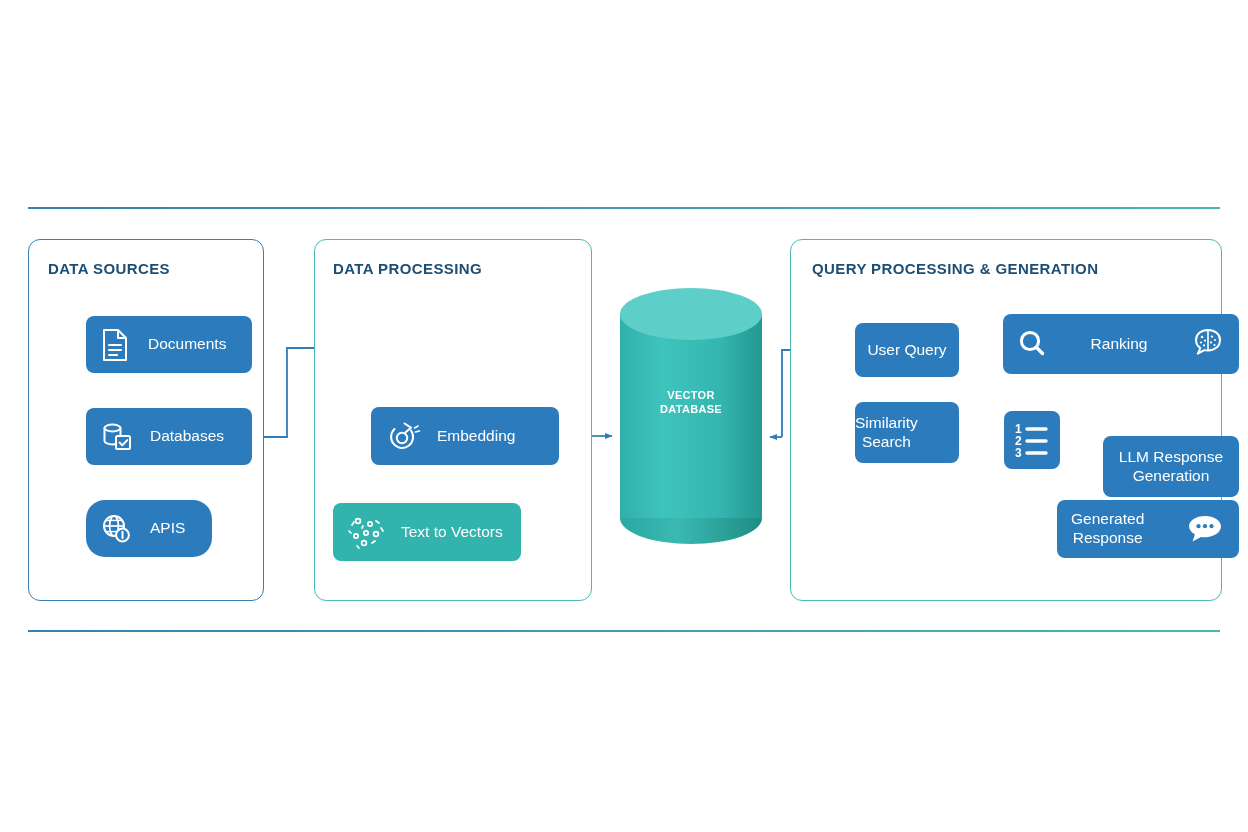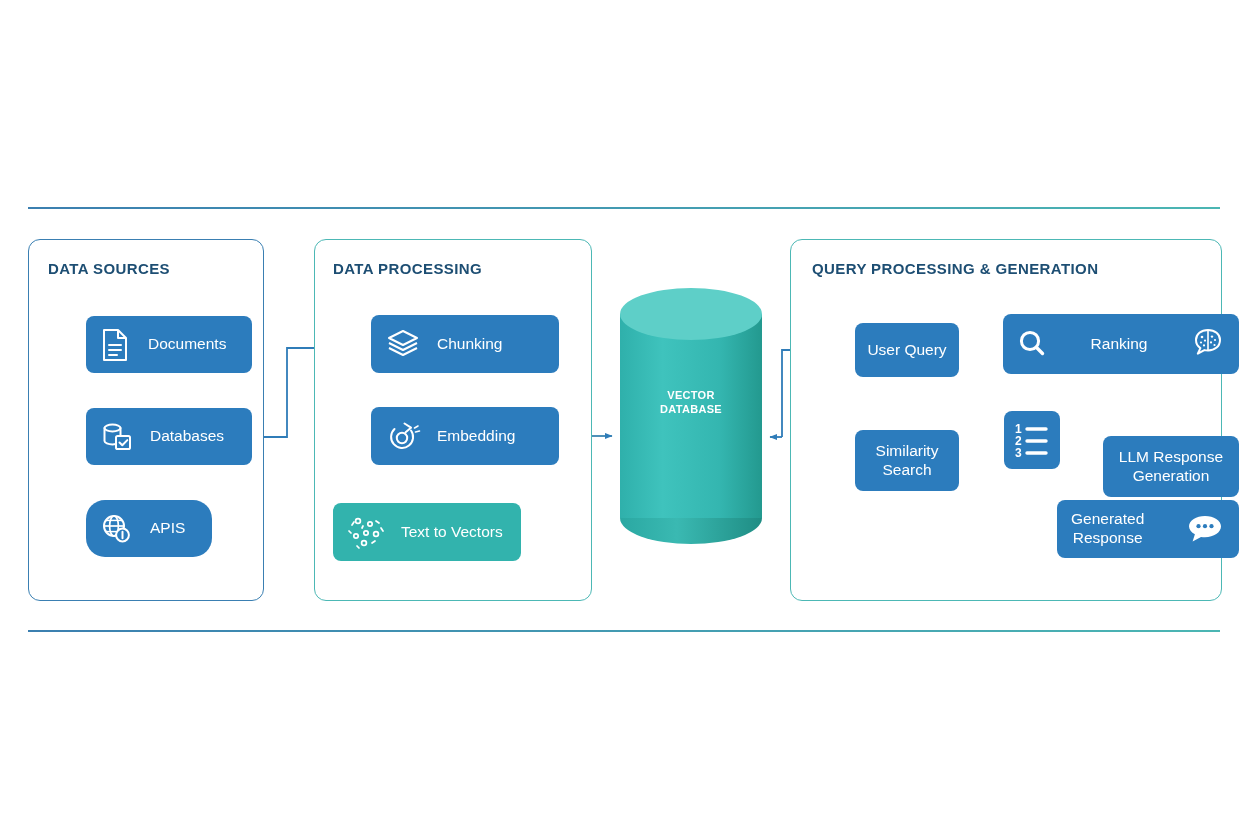--- a/index.html
+++ b/index.html
@@ -40,21 +40,21 @@
 
   
   #n-chunking{left:333px;top:315px;width:188px;height:58px;padding-left:14px;gap:16px;}
   #n-embedding{left:333px;top:407px;width:188px;height:58px;padding-left:14px;gap:14px;}
   #n-texttovectors{left:333px;top:503px;width:188px;height:58px;padding-left:12px;gap:10px;}
 
   
   #n-userquery{left:817px;top:323px;width:104px;height:54px;justify-content:center;}
   #n-ranking{left:965px;top:314px;width:236px;height:60px;padding:0 12px;
              justify-content:space-between;}
-  #n-similarity{left:817px;top:430px;width:104px;height:61px;justify-content:center;
+  #n-similarity{left:817px;top:402px;width:104px;height:61px;justify-content:flex-start;
                 text-align:center;}
   #n-list{left:966px;top:411px;width:56px;height:58px;justify-content:center;}
   #n-llm{left:1065px;top:436px;width:136px;height:61px;justify-content:center;
          text-align:center;}
   #n-generated{left:1019px;top:500px;width:182px;height:58px;padding:0 14px;
                justify-content:space-between;}
   #n-ranking .label,#n-llm .label,#n-generated .label,#n-similarity .label{text-align:center;}
 
   
   #cylinder{position:absolute;left:620px;top:288px;width:142px;height:256px;}
@@ -153,30 +153,20 @@
         <circle cx="22.5" cy="23" r="6.4" fill="#2c7cbd" stroke="#fff" stroke-width="2"></circle>
         <line x1="22.5" y1="19.8" x2="22.5" y2="26.2" stroke="#fff" stroke-width="2" stroke-linecap="round"></line>
       </svg>
     </span>
     <span class="label">APIS</span>
   </div>
 
   <div class="panel" id="panel-processing"></div>
   <div class="panel-title" id="title-processing">DATA PROCESSING</div>
 
-  <div class="node blue" id="n-chunking">
-    <span class="ic">
-      <svg width="36" height="34" viewBox="0 0 36 34">
-        <path d="M18,4 L32,11 L18,18 L4,11 z" fill="none" stroke="#fff" stroke-width="2" stroke-linejoin="round"></path>
-        <path d="M4,16 L18,23 L32,16" fill="none" stroke="#fff" stroke-width="2" stroke-linejoin="round"></path>
-        <path d="M4,21 L18,28 L32,21" fill="none" stroke="#fff" stroke-width="2" stroke-linejoin="round"></path>
-      </svg>
-    </span>
-    <span class="label">Chunking</span>
-  </div>
 
   <div class="node blue" id="n-embedding">
     <span class="ic">
       <svg width="38" height="34" viewBox="0 0 38 34">
         <circle cx="17" cy="19" r="5.2" fill="none" stroke="#fff" stroke-width="2"></circle>
         <path d="M26,11.5 a11,11 0 1 1 -16.5,-1.5" fill="none" stroke="#fff" stroke-width="2" stroke-linecap="round"></path>
         <path d="M19.5,4.5 l6.5,4.2 l-5.4,4.6" fill="none" stroke="#fff" stroke-width="2" stroke-linecap="round" stroke-linejoin="round"></path>
         <line x1="29.5" y1="9" x2="33" y2="7" stroke="#fff" stroke-width="1.6" stroke-linecap="round"></line>
         <line x1="30.5" y1="13" x2="34.5" y2="12" stroke="#fff" stroke-width="1.6" stroke-linecap="round"></line>
       </svg>

